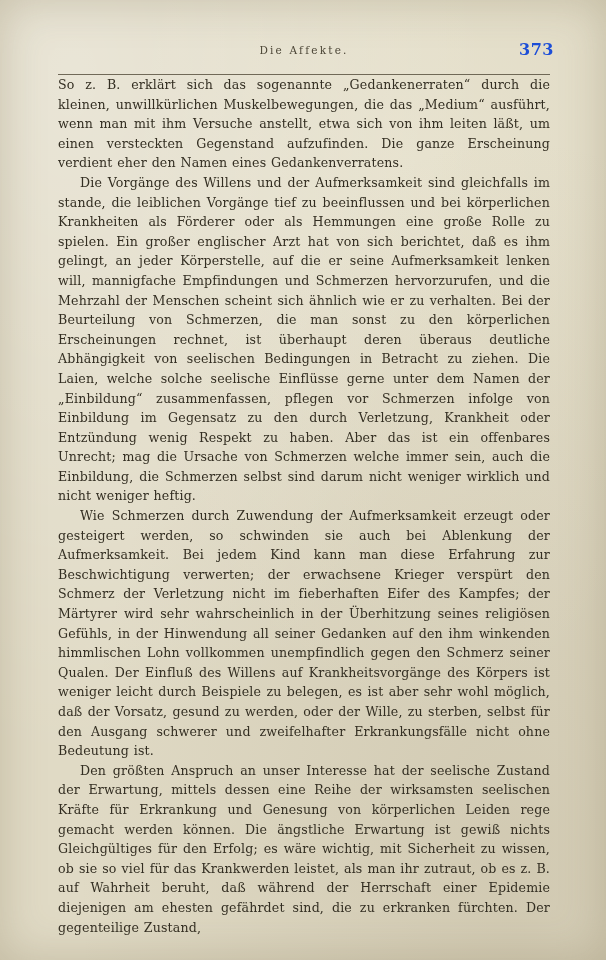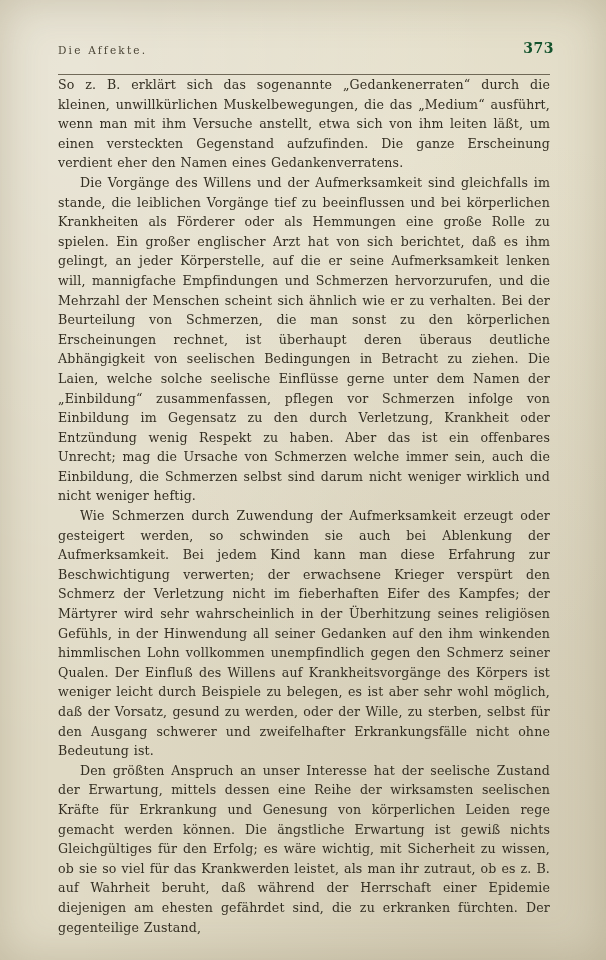--- a/index.html
+++ b/index.html
@@ -39,32 +39,33 @@
   }
   .header-row {
     position: relative;
     height: 24px;
   }
   .running-head {
     position: absolute;
     left: 0;
     right: 0;
     top: 0;
+    text-align: center;
     font-size: 10.5px;
     letter-spacing: 2.2px;
     color: #4b4536;
     font-family: "DejaVu Serif", serif;
   }
   .folio {
     position: absolute;
     right: -4px;
     top: -4px;
-    font-size: 14px;
+    font-size: 16px;
     font-weight: bold;
-    color: #14532d;
+    color: #1d4ed8;
     letter-spacing: 0.5px;
   }
   .rule {
     margin-top: 6px;
     height: 1px;
     background: #5a5342;
     opacity: 0.85;
   }
   .body-text {
     margin-top: 0;

